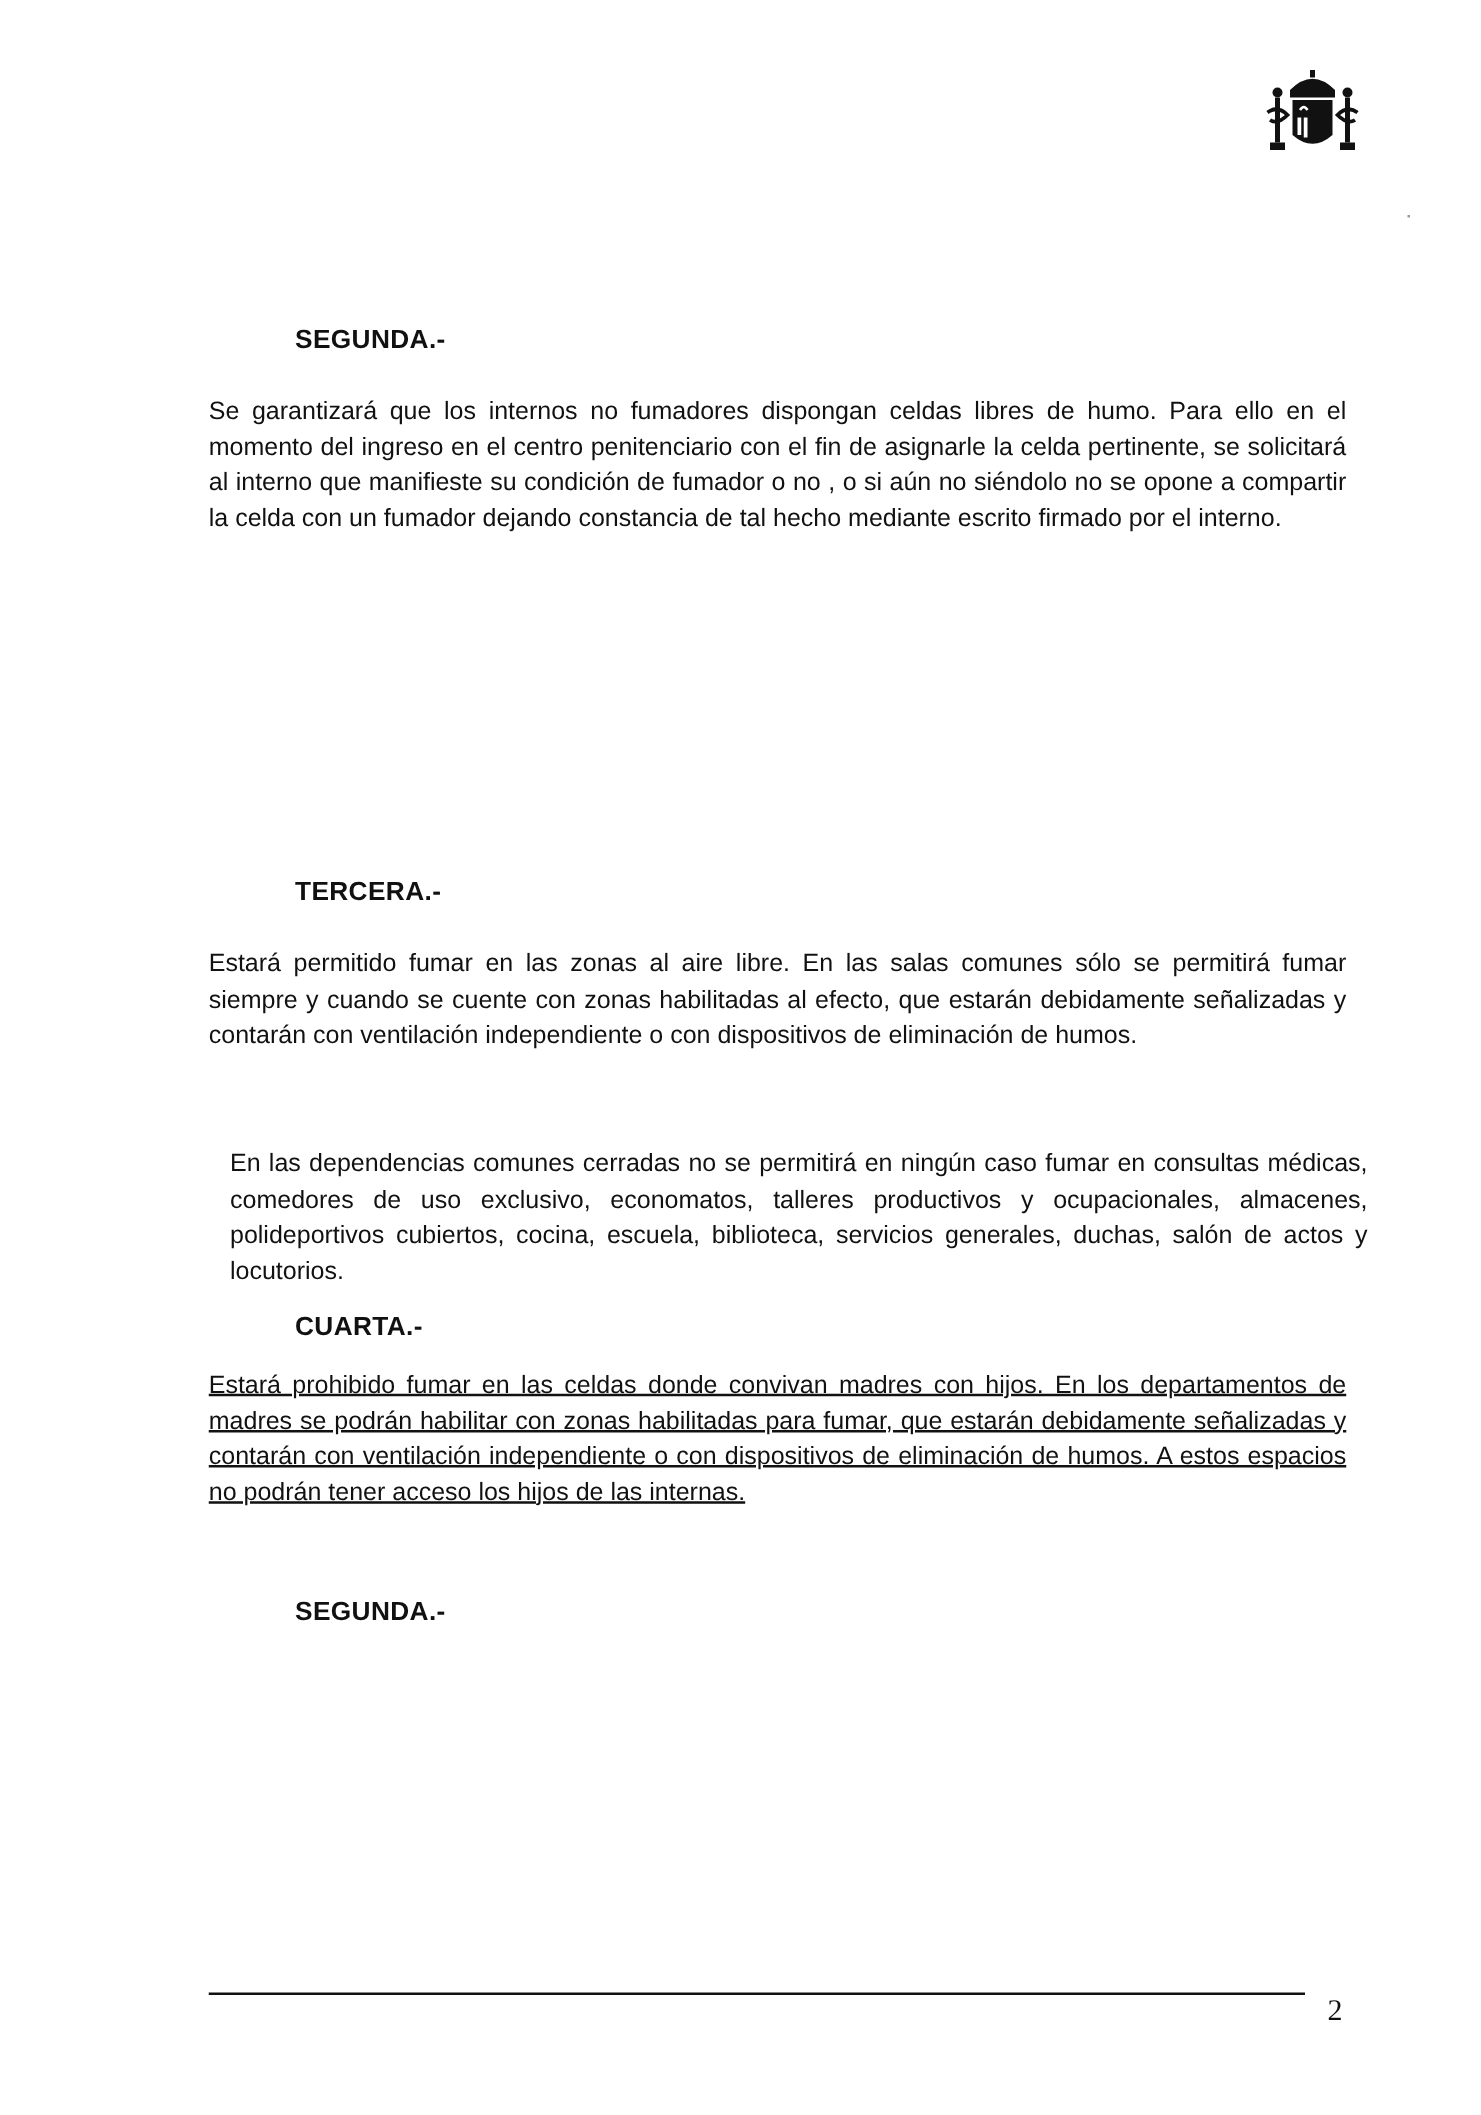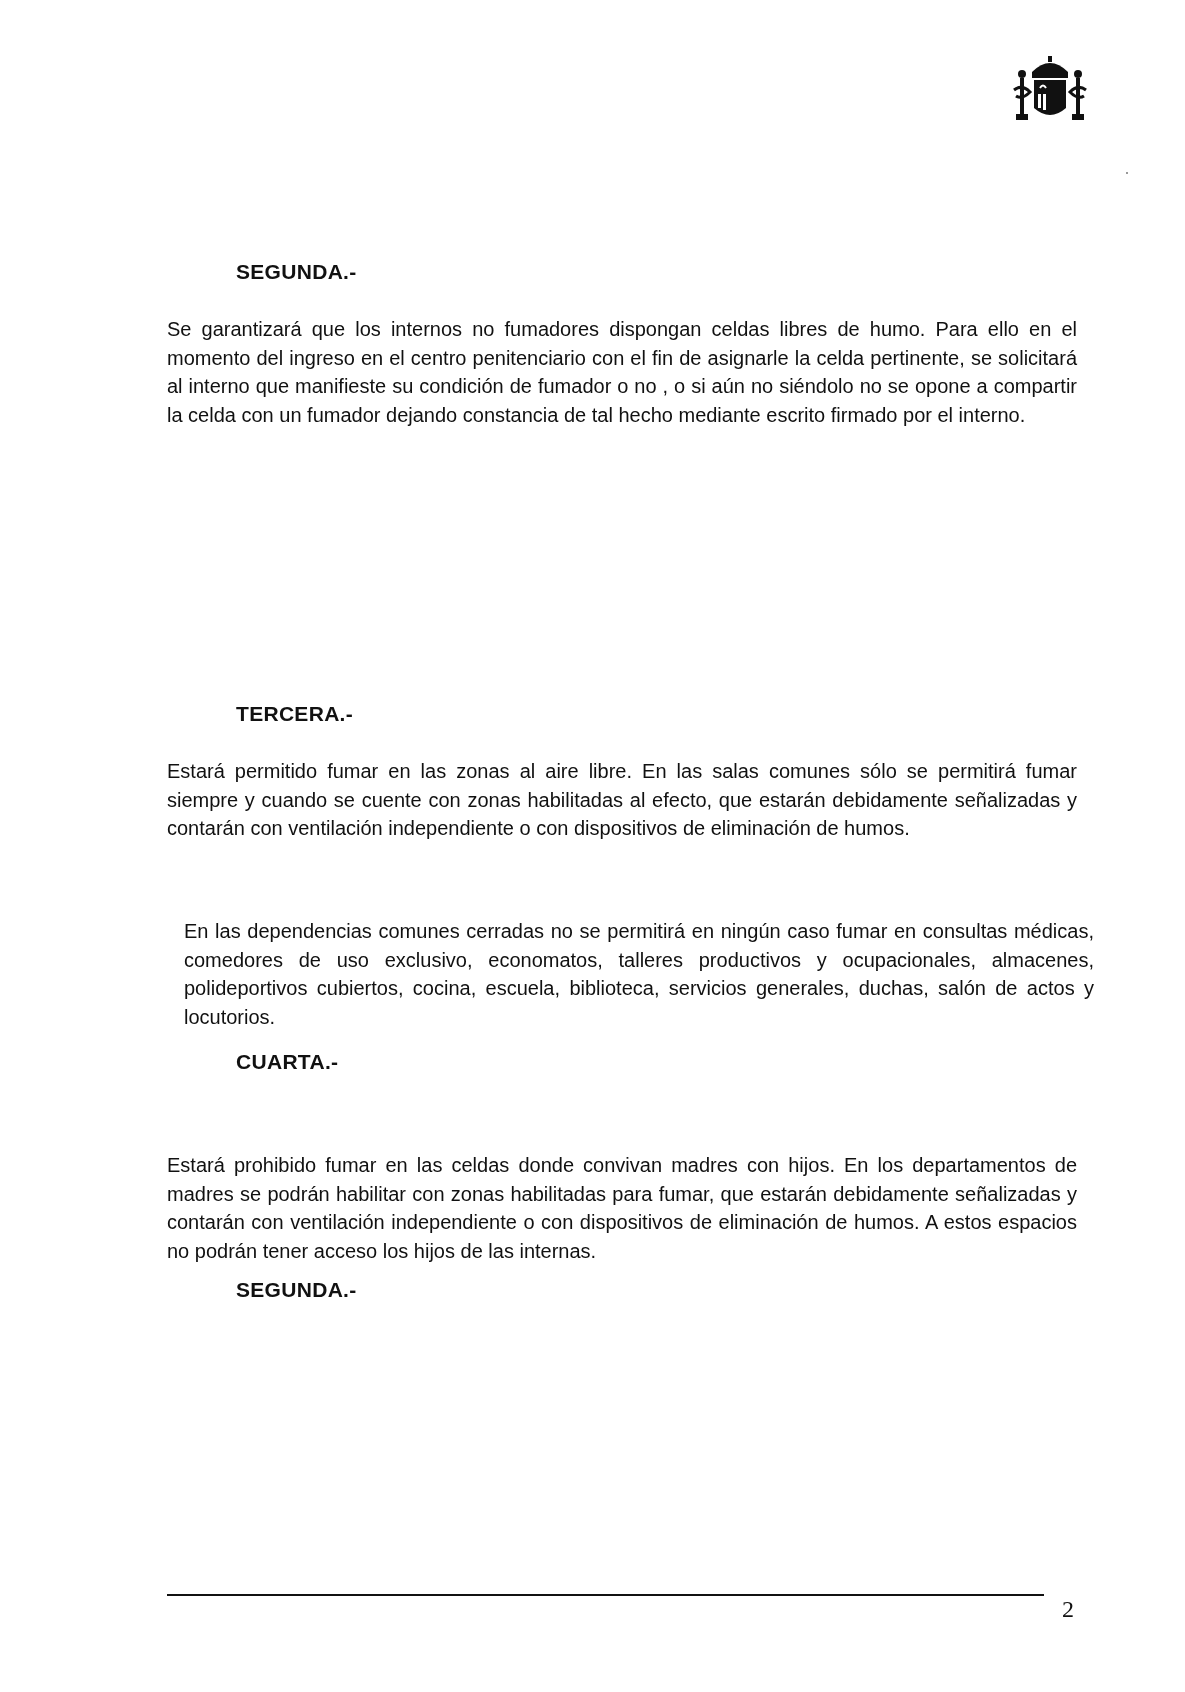--- a/index.html
+++ b/index.html
@@ -40,19 +40,19 @@
   <div class="stray-dot"></div>
 
   <div class="heading" style="top:260px;">SEGUNDA.-</div>
   <p class="para" style="top:315px; margin:0;">Se garantizará que los internos no fumadores dispongan celdas libres de humo. Para ello en el momento del ingreso en el centro penitenciario con el fin de asignarle la celda pertinente, se solicitará al interno que manifieste su condición de fumador o no , o si aún no siéndolo no se opone a compartir la celda con un fumador dejando constancia de tal hecho mediante escrito firmado por el interno.</p>
 
   <div class="heading" style="top:702px;">TERCERA.-</div>
   <p class="para" style="top:757px; margin:0;">Estará permitido fumar en las zonas al aire libre. En las salas comunes sólo se permitirá fumar siempre y cuando se cuente con zonas habilitadas al efecto, que estarán debidamente señalizadas y contarán con ventilación independiente o con dispositivos de eliminación de humos.</p>
   <p class="para" style="top:900px; margin:17px;">En las dependencias comunes cerradas no se permitirá en ningún caso fumar en consultas médicas, comedores de uso exclusivo, economatos, talleres productivos y ocupacionales, almacenes, polideportivos cubiertos, cocina, escuela, biblioteca, servicios generales, duchas, salón de actos y locutorios.</p>
 
   <div class="heading" style="top:1050px;">CUARTA.-</div>
-  <p class="para" style="top:1151px; margin:0;">Estará prohibido fumar en las celdas donde convivan madres con hijos. En los departamentos de madres se podrán habilitar con zonas habilitadas para fumar, que estarán debidamente señalizadas y contarán con ventilación independiente o con dispositivos de eliminación de humos. A estos espacios no podrán tener acceso los hijos de las internas.</p>
+  <p class="para" style="top:1094px; margin:0;text-decoration:underline;">Estará prohibido fumar en las celdas donde convivan madres con hijos. En los departamentos de madres se podrán habilitar con zonas habilitadas para fumar, que estarán debidamente señalizadas y contarán con ventilación independiente o con dispositivos de eliminación de humos. A estos espacios no podrán tener acceso los hijos de las internas.</p>
 
   <div class="heading" style="top:1278px;">SEGUNDA.-</div>
 
   <div class="footer-rule"></div>
   <div class="page-number">2</div>
 </div>
 
 </body></html>

